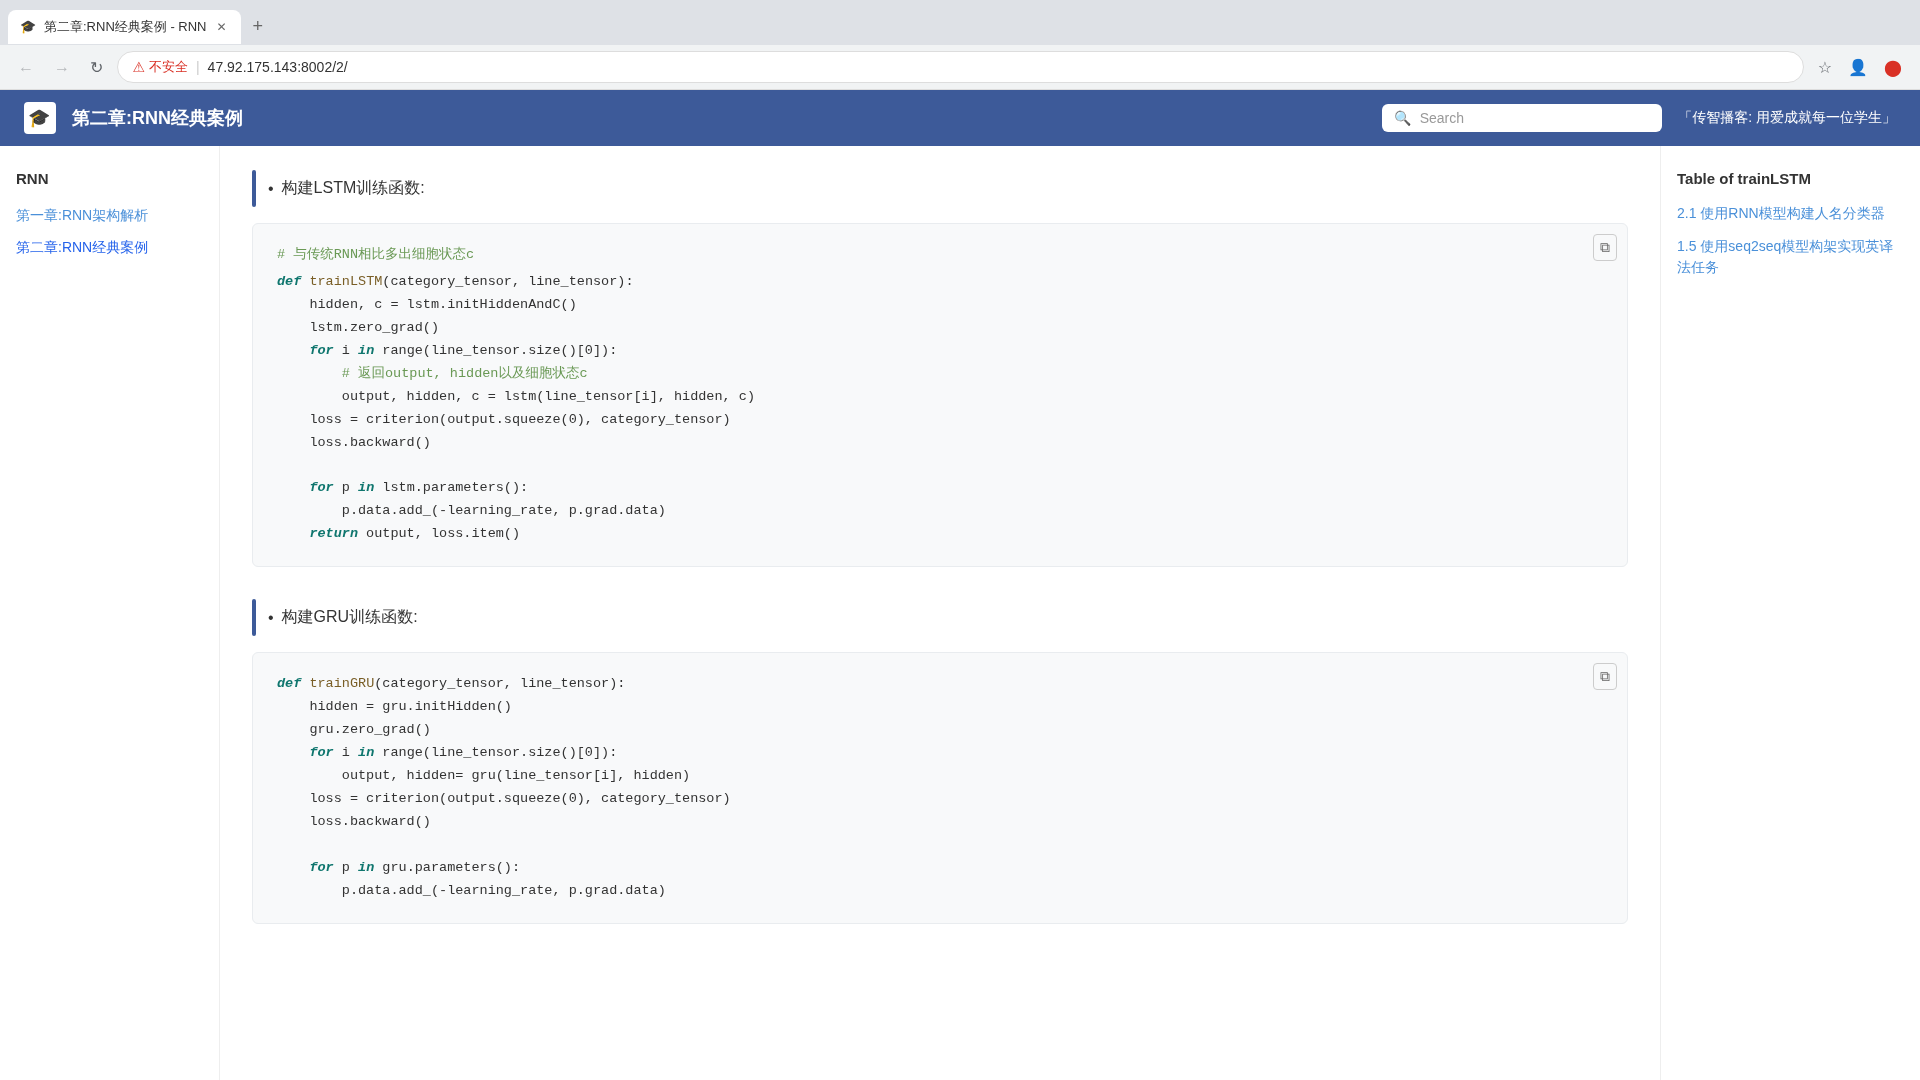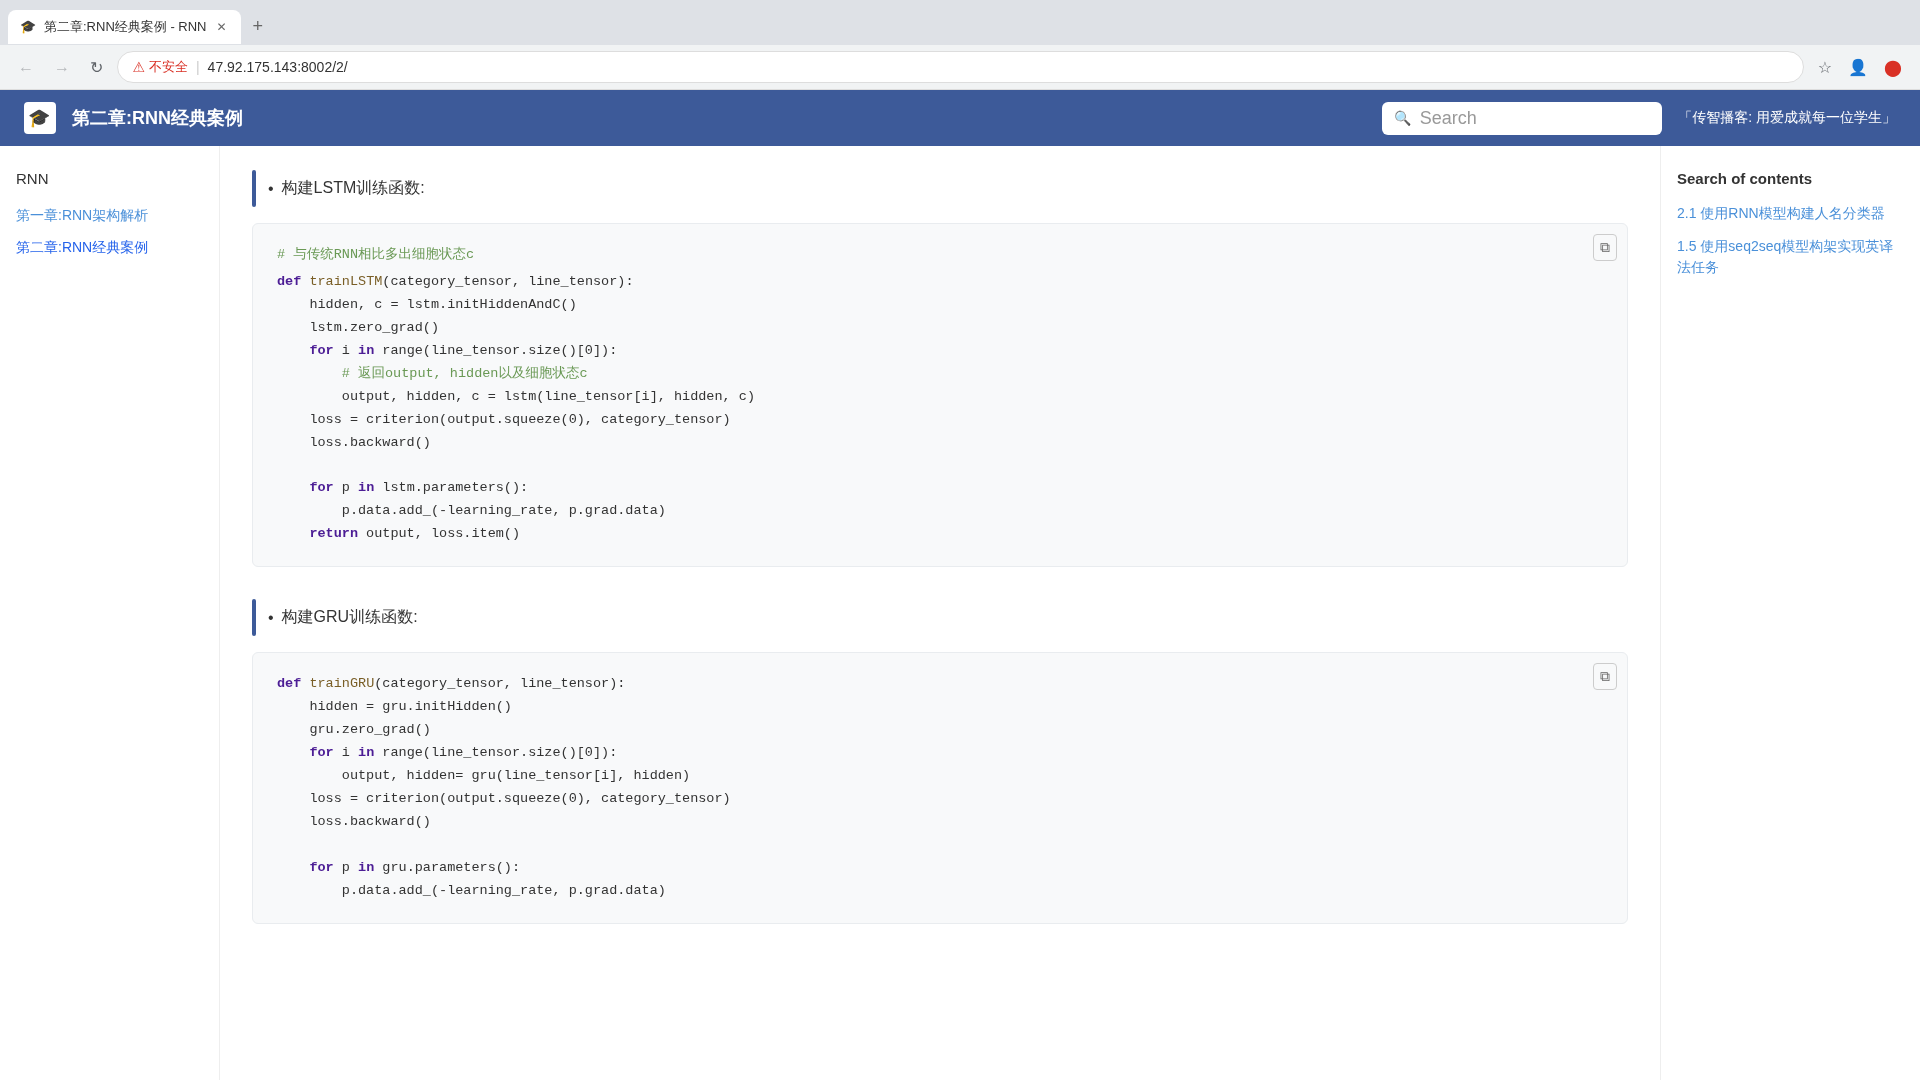--- a/index.html
+++ b/index.html
@@ -23,44 +23,44 @@
     .url-text { color: #333; }
     .address-actions { display: flex; gap: 4px; }
     .address-action-btn { background: none; border: none; cursor: pointer; color: #5f6368; padding: 4px 6px; border-radius: 50%; font-size: 16px; }
 
     
     .app-header { background: #3d5a99; color: #fff; display: flex; align-items: center; padding: 0 24px; height: 56px; gap: 16px; }
     .app-logo { width: 32px; height: 32px; background: #fff; border-radius: 4px; display: flex; align-items: center; justify-content: center; color: #3d5a99; font-size: 18px; }
     .app-title { font-size: 18px; font-weight: 600; color: #fff; flex: 1; }
     .search-bar { display: flex; align-items: center; background: #fff; border-radius: 6px; padding: 6px 12px; gap: 8px; width: 280px; }
     .search-icon-svg { color: #666; font-size: 14px; }
-    .search-input { border: none; outline: none; font-size: 18px; color: #333; background: transparent; width: 100%; }
+    .search-input { border: none; outline: none; font-size: 14px; color: #333; background: transparent; width: 100%; }
     .search-input::placeholder { color: #999; }
     .header-slogan { color: #fff; font-size: 14px; white-space: nowrap; }
 
     
     .page-layout { display: flex; height: calc(1080px - 56px - 64px); }
 
     
     .sidebar { width: 220px; padding: 24px 16px; border-right: 1px solid #eee; flex-shrink: 0; }
-    .sidebar-title { font-size: 15px; font-weight: 400; color: #333; margin-bottom: 16px; }
+    .sidebar-title { font-size: 15px; font-weight: 700; color: #333; margin-bottom: 16px; }
     .sidebar-link { display: block; padding: 4px 0; font-size: 14px; color: #4a90d9; text-decoration: none; margin-bottom: 6px; }
     .sidebar-link.active { color: #2563eb; }
 
     
     .main-content { flex: 1; overflow-y: auto; padding: 24px 32px; }
 
     .bullet-section { display: flex; align-items: flex-start; gap: 0; margin-bottom: 16px; }
     .left-border { width: 4px; background: #3d5a99; border-radius: 2px; margin-right: 12px; align-self: stretch; }
     .bullet-text { font-size: 16px; color: #333; font-weight: 500; display: flex; align-items: center; gap: 8px; padding: 8px 0; }
 
     .code-block { background: #f8f9fa; border: 1px solid #e9ecef; border-radius: 6px; padding: 20px 24px; margin-bottom: 32px; position: relative; font-family: 'Courier New', Consolas, monospace; font-size: 13.5px; line-height: 1.7; color: #333; }
     .code-copy-btn { position: absolute; top: 10px; right: 10px; background: none; border: 1px solid #ccc; border-radius: 4px; padding: 4px 6px; cursor: pointer; font-size: 14px; color: #666; }
     .code-comment { color: #6a9955; }
-    .code-keyword { color: #4c1d95; font-weight: bold; }
+    .code-keyword { color: #0f766e; font-weight: bold; font-style: italic; }
     .code-func { color: #795e26; }
 
     
     .toc-panel { width: 260px; padding: 24px 16px; flex-shrink: 0; border-left: 1px solid #eee; }
     .toc-title { font-size: 15px; font-weight: 700; color: #333; margin-bottom: 16px; }
     .toc-link { display: block; font-size: 14px; color: #4a90d9; text-decoration: none; margin-bottom: 12px; line-height: 1.5; }
   </style>
 </head>
 <body>
 
@@ -160,18 +160,18 @@
     loss = criterion(output.squeeze(0), category_tensor)
     loss.backward()
 
     <span class="code-keyword">for</span> p <span class="code-keyword">in</span> gru.parameters():
         p.data.add_(-learning_rate, p.grad.data)</pre>
     </div>
 
   </div>
 
   <div class="toc-panel">
-    <div class="toc-title">Search of contents</div>
+    <div class="toc-title">Table of trainLSTM</div>
     <a class="toc-link" href="#">2.1 使用RNN模型构建人名分类器</a>
     <a class="toc-link" href="#">1.5 使用seq2seq模型构架实现英译法任务</a>
   </div>
 
 </div>
 
 </body></html>

